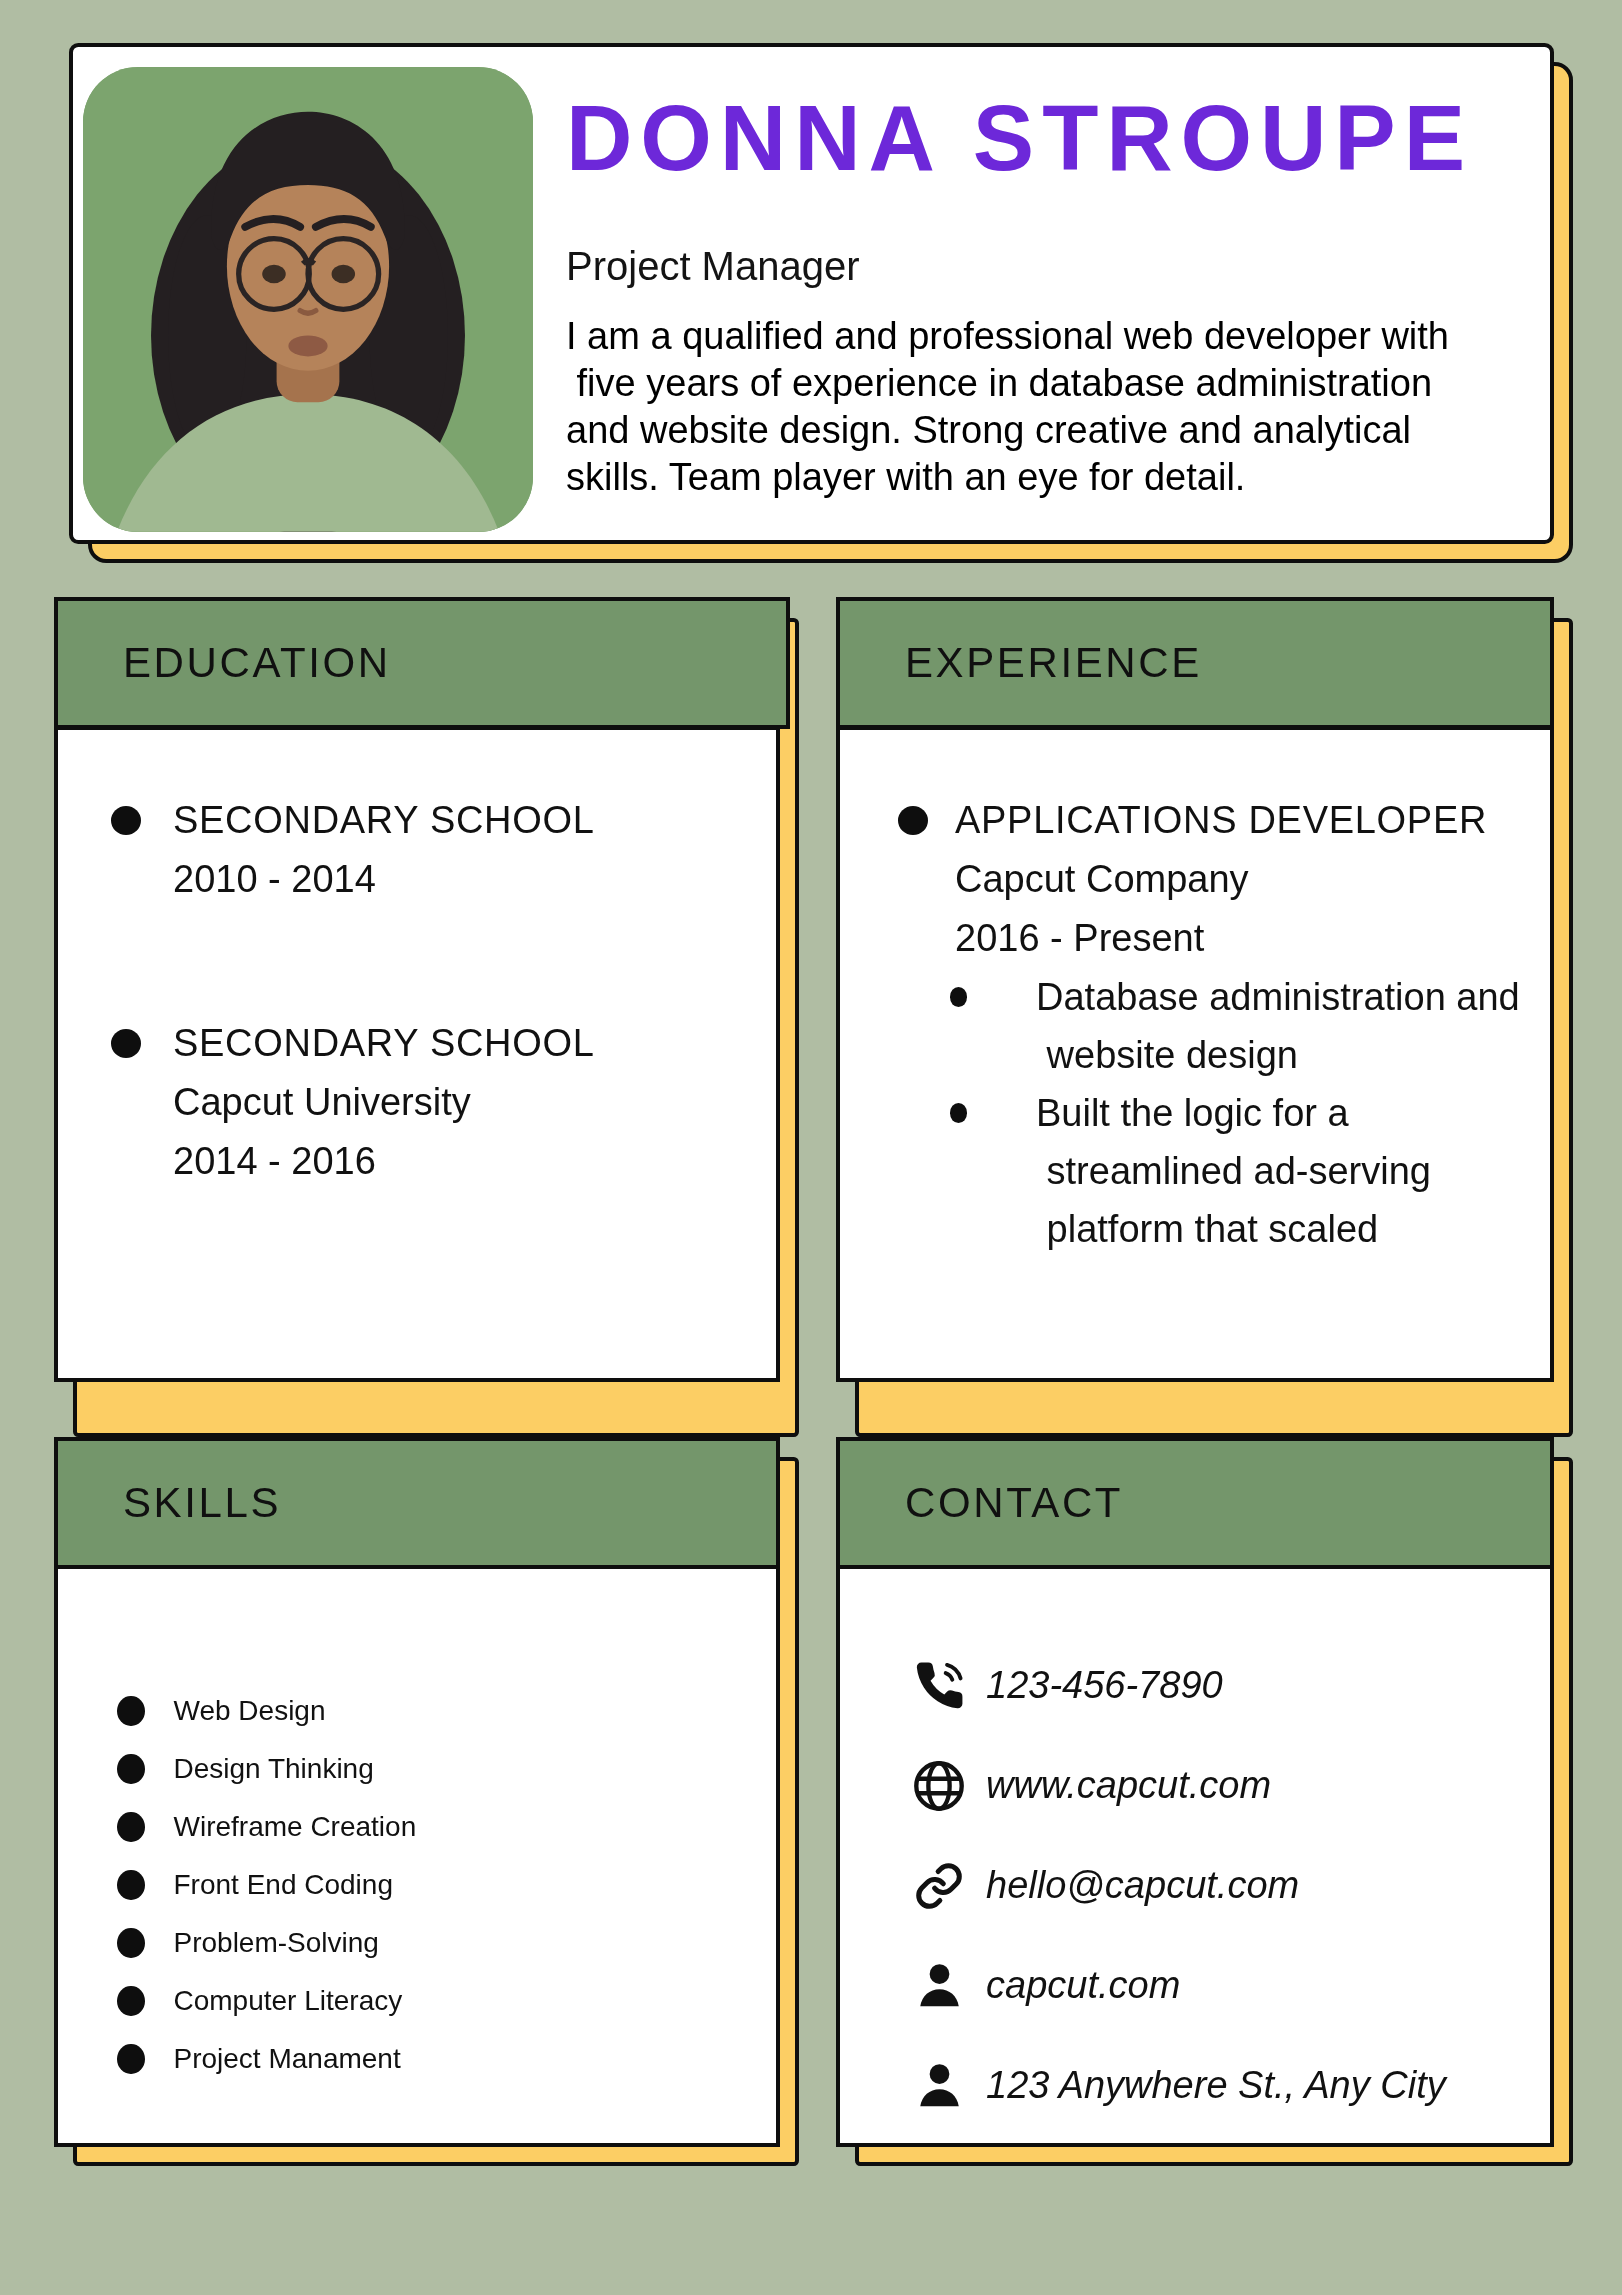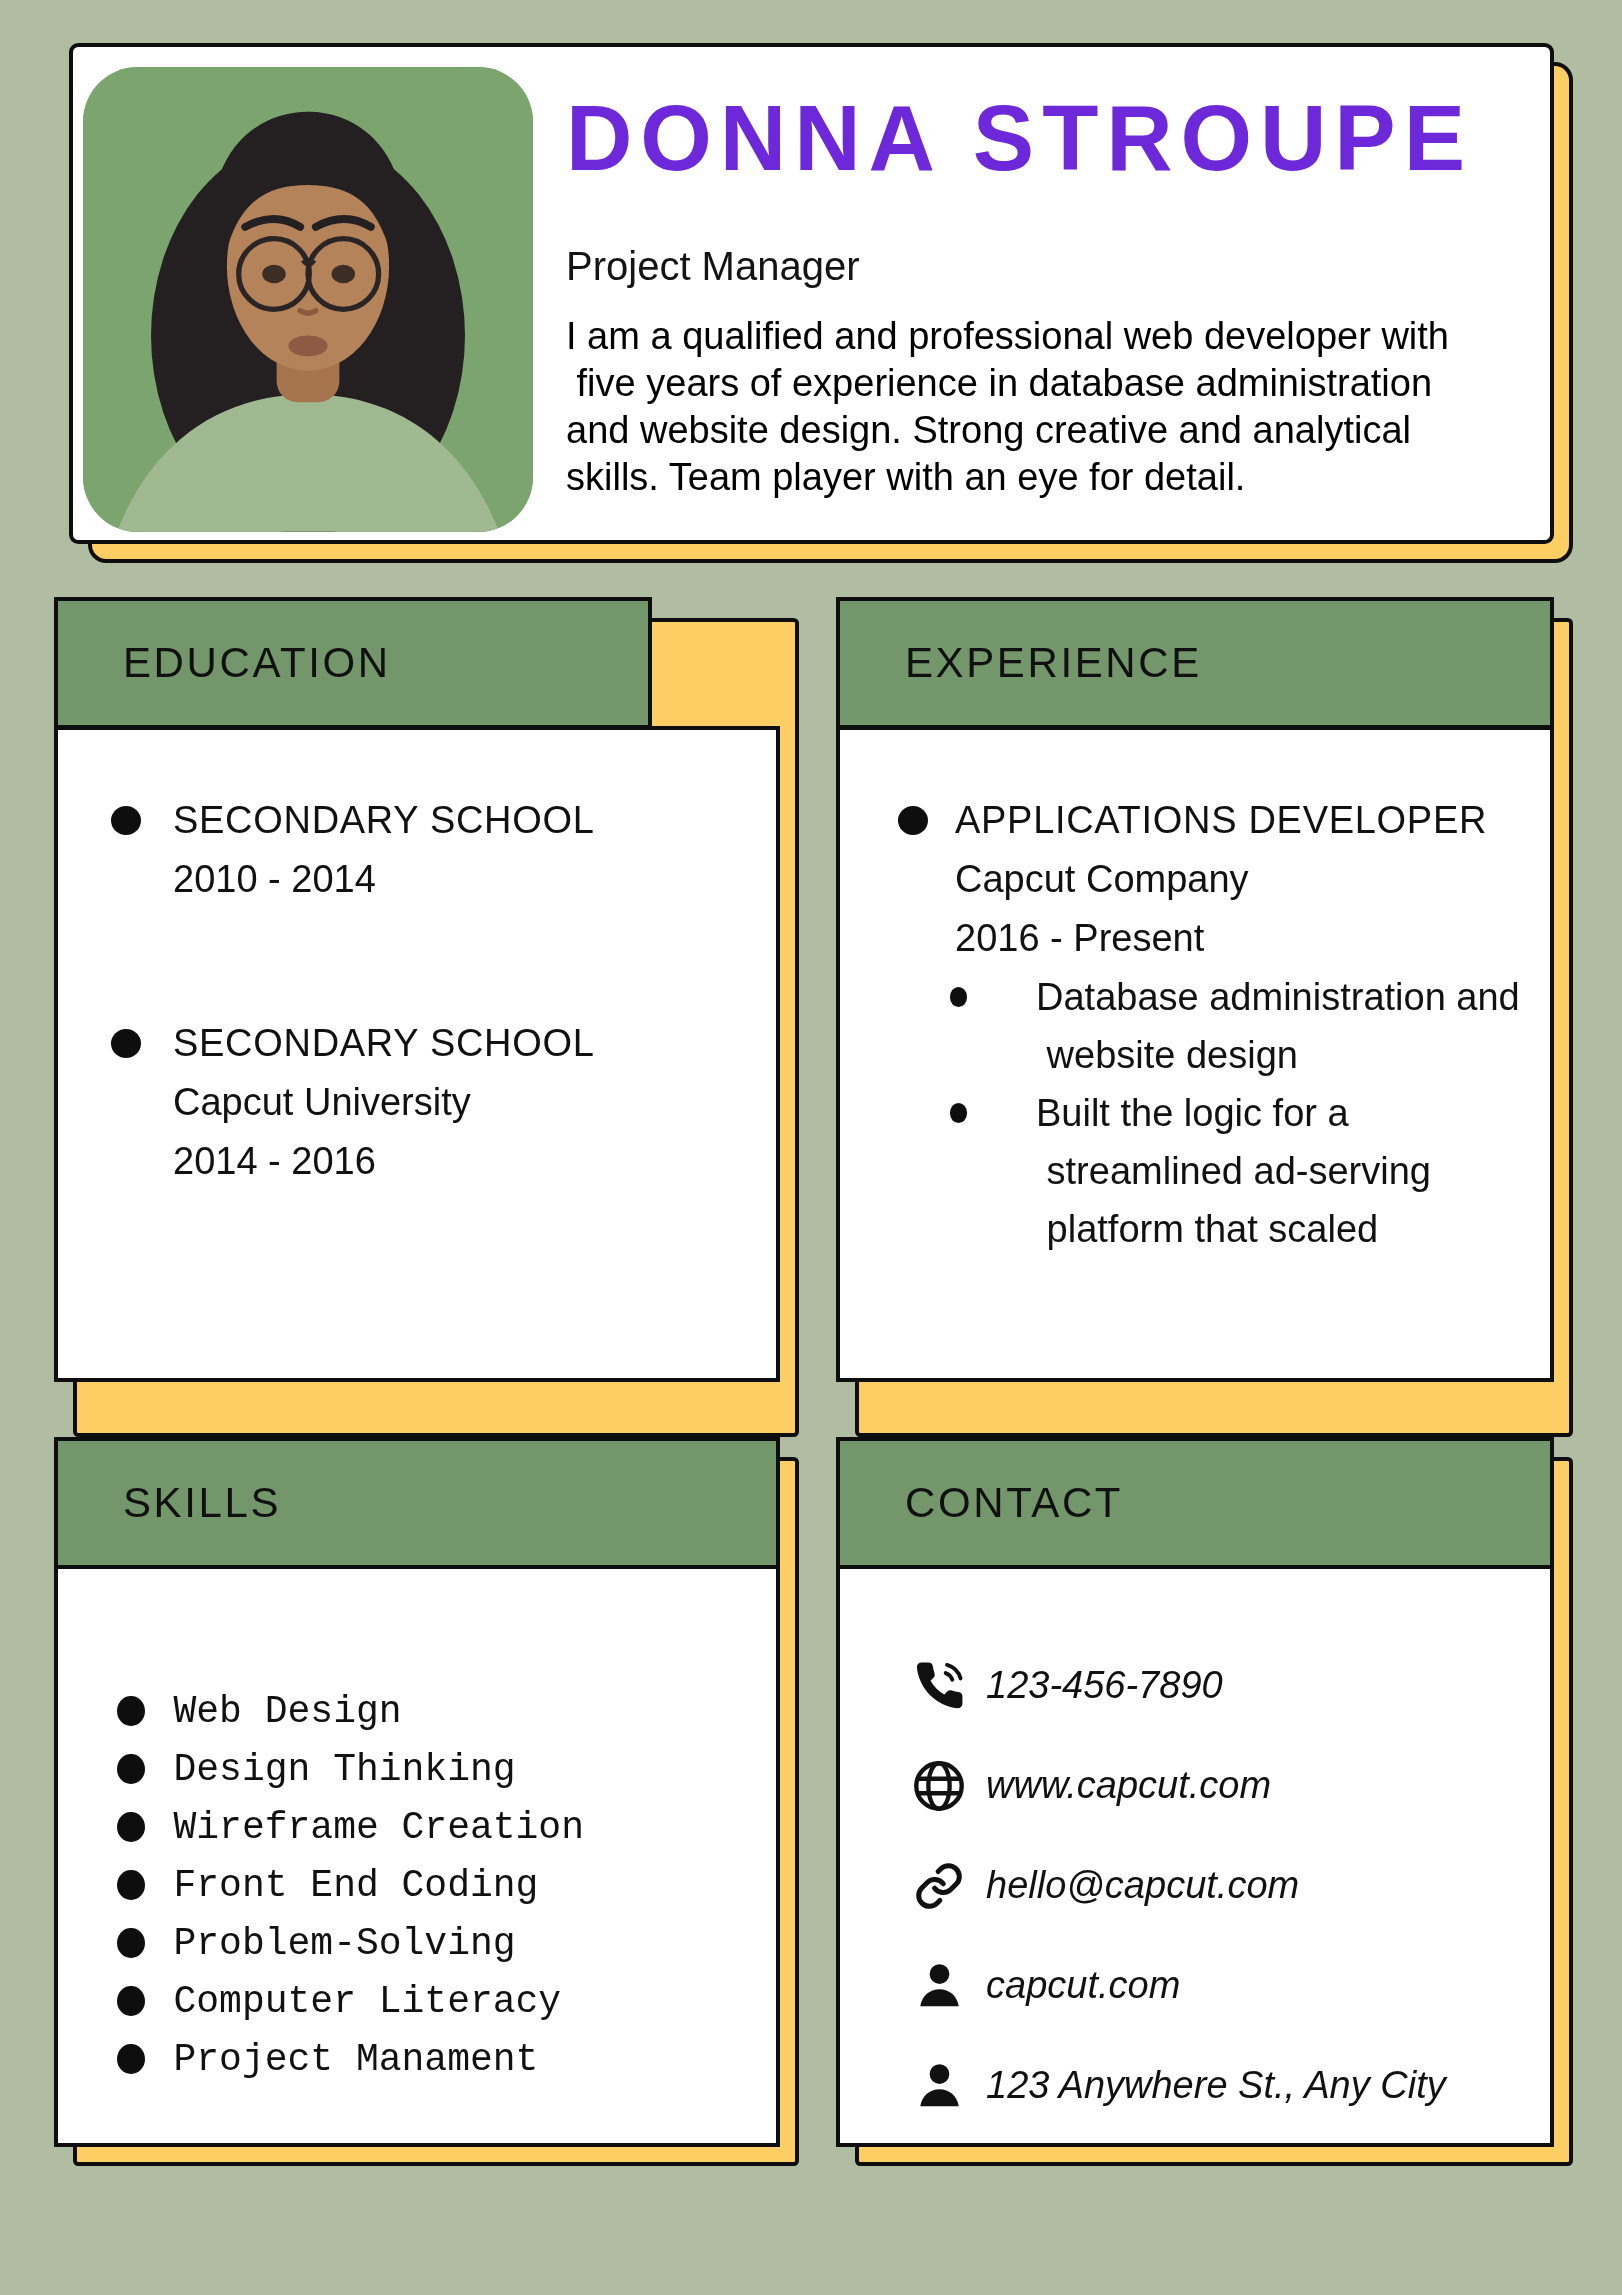--- a/index.html
+++ b/index.html
@@ -27,21 +27,21 @@
   .exp-body{left:836px;top:726px;width:718px;height:656px;}
   .skills-body{left:54px;top:1565px;width:726px;height:582px;}
   .contact-body{left:836px;top:1565px;width:718px;height:582px;}
 
   
   .sec-header{
     position:absolute;background:#74966b;border:4.6px solid #0e0e0e;
     display:flex;align-items:center;padding-left:65px;
     font-size:42px;font-weight:500;letter-spacing:2.6px;color:#101010;
   }
-  .h-edu{left:54px;top:597px;width:598px;height:132px;}
+  .h-edu{left:54px;top:597px;width:736px;height:132px;}
   .h-exp{left:836px;top:597px;width:718px;height:132px;align-items:center;}
   .h-skills{left:54px;top:1437px;width:726px;height:132px;}
   .h-contact{left:836px;top:1437px;width:718px;height:132px;}
 
   
   .photo{
     position:absolute;left:83px;top:67px;width:450px;height:465px;
     border-radius:55px;overflow:hidden;background:#7ca46e;
   }
   .name{
@@ -68,21 +68,21 @@
   .dot-s1{left:950px;top:987px;width:17px;height:19.6px;}
   .dot-s2{left:950px;top:1103px;width:17px;height:19.6px;}
   .exp-sub{position:absolute;left:1004px;font-size:38px;line-height:58px;white-space:pre-wrap;margin-left:32px;}
   .exp-sub-1{top:968px;}
   .exp-sub-2{top:1084px;}
 
   
   .skills-list{position:absolute;left:117px;top:1682px;list-style:none;margin:0;padding:0;}
   .skills-list li{height:58px;display:flex;align-items:center;}
   .skills-list .sdot{width:27.5px;height:30px;background:#0e0e0e;border-radius:50%;flex:0 0 auto;}
-  .skills-list .slabel{margin-left:29px;font-size:38px;font-family:Liberation Mono, monospace;}
+  .skills-list .slabel{margin-left:29px;font-size:28px;}
 
   
   .contact-list{position:absolute;left:910px;top:1656px;}
   .c-row{display:flex;align-items:center;height:59px;margin-bottom:41px;}
   .c-ico{width:58px;height:59px;display:flex;align-items:center;justify-content:center;flex:0 0 auto;}
   .c-val{margin-left:18px;font-size:38px;white-space:nowrap;font-style:italic;}
   svg{display:block;}
 </style>
 </head>
 <body>

